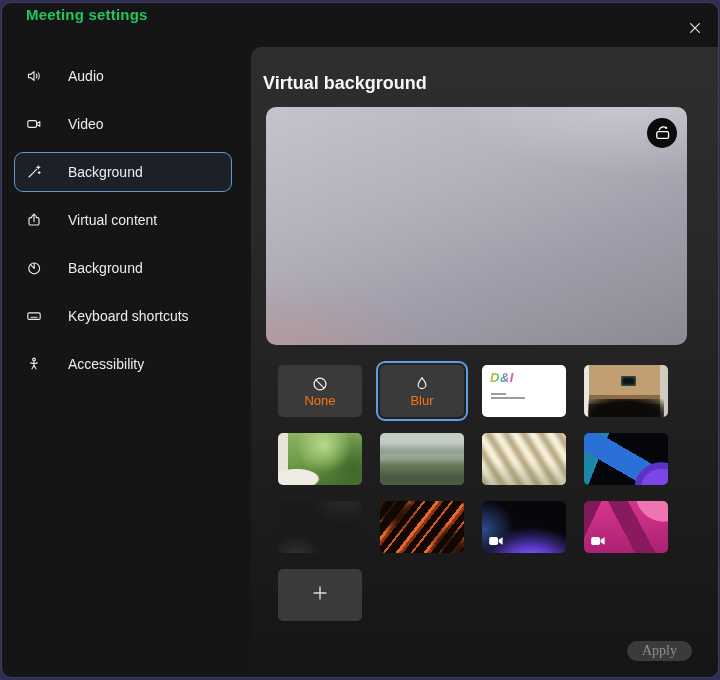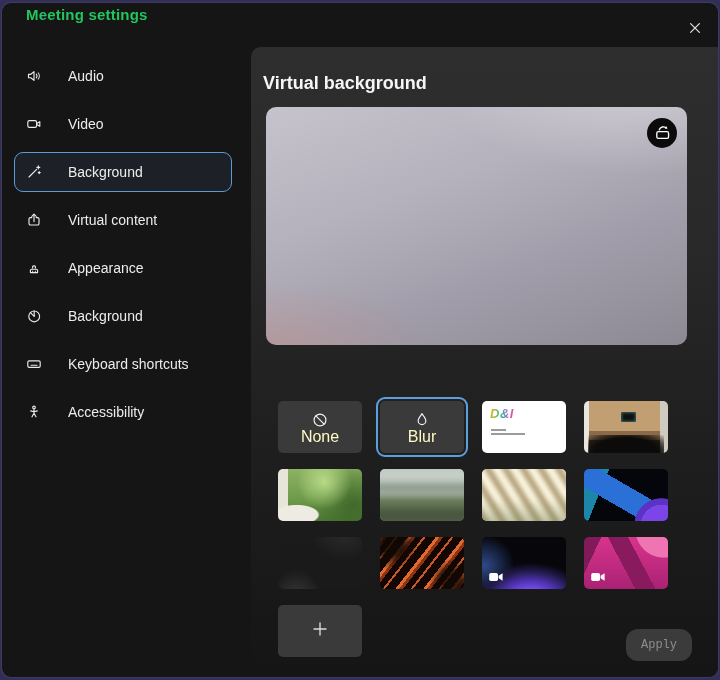--- a/index.html
+++ b/index.html
@@ -35,26 +35,26 @@
       radial-gradient(ellipse 70% 55% at 90% -10%, rgba(236,234,241,.45), transparent 70%),
       linear-gradient(160deg,#c7c3cd 0%,#b6b2bd 35%,#a19daa 65%,#8d8994 100%);}
   .mirror-btn{position:absolute;top:11px;right:10px;width:30px;height:30px;border-radius:50%;
     background:#0b0b0b;border:none;cursor:pointer;display:flex;align-items:center;justify-content:center;padding:0;}
   .mirror-btn svg{width:19px;height:19px;stroke:#fff;stroke-width:1.4;fill:none;stroke-linecap:round;stroke-linejoin:round;}
 
   
   .tiles{position:absolute;left:27px;top:318px;display:grid;grid-template-columns:repeat(4,84px);
     grid-auto-rows:52px;column-gap:18px;row-gap:16px;}
   .tile{border:none;border-radius:5px;padding:0;cursor:pointer;position:relative;overflow:hidden;
-    background:#3a3a3a;font:inherit;width:84px;height:52px;margin-top:36px;}
+    background:#3a3a3a;font:inherit;width:84px;height:52px;}
   .tile.selected{outline:2px solid #5c9fe0;outline-offset:2px;}
   .tile-option{display:flex;flex-direction:column;align-items:center;justify-content:center;gap:2px;}
   .tile-icon{height:18px;}
   .tile-icon svg{width:18px;height:18px;display:block;stroke:#f2f2f2;stroke-width:1.3;fill:none;stroke-linecap:round;stroke-linejoin:round;}
-  .tile-label{font-size:16px;color:#fef9c3;line-height:12px;}
+  .tile-label{font-size:13px;color:#f97316;line-height:12px;}
   .tile-add{display:flex;align-items:center;justify-content:center;}
   .tile-add svg{width:22px;height:22px;stroke:#dcdcdc;stroke-width:1.5;fill:none;stroke-linecap:round;}
   .video-badge{position:absolute;left:7px;bottom:7px;width:14px;height:10px;}
   .video-badge svg{width:14px;height:10px;display:block;}
 
   
   .tile--dei-logo{background:#fff;}
   .dei-logo-text{position:absolute;left:8px;top:5px;font-size:13px;font-weight:800;font-style:italic;letter-spacing:.5px;
     background:linear-gradient(90deg,#eab220,#7cc24a,#28b7a6,#c05ec4,#e0559f);
     -webkit-background-clip:text;background-clip:text;color:transparent;}
@@ -105,22 +105,22 @@
       radial-gradient(ellipse 85% 90% at 58% 120%, #8a5ff5 0 12%, #5a38c8 35%, #231b4e 60%, transparent 78%),
       radial-gradient(circle at 3% 55%, rgba(80,130,240,.55), transparent 35%);}
 
   .tile--pink-waves{background-color:#c22b80;background-image:
       radial-gradient(circle 40px at 95% -15%, #ef74b2 0 70%, transparent 72%),
       linear-gradient(62deg, transparent 46%, #8a1a5e 46% 64%, transparent 64%),
       linear-gradient(115deg, #801a59 0 16%, transparent 16%),
       linear-gradient(180deg, #d8348c 0%, #aa2274 100%);}
 
   
-  .apply-btn{position:absolute;right:26px;bottom:16px;height:32px;padding:0 15px;border:none;border-radius:12px;
-    background:#3b3b3b;color:#8e8e8e;font-size:12px;font-family:Liberation Mono, monospace;cursor:default;}
+  .apply-btn{position:absolute;right:26px;bottom:16px;height:20px;padding:0 15px;border:none;border-radius:12px;
+    background:#3b3b3b;color:#8e8e8e;font-size:14px;font-family:Liberation Serif, serif;cursor:default;}
 </style>
 </head>
 <body>
 
 <div class="dialog">
 
   <div class="win-title">Meeting settings</div>
 
   <button class="close-btn">
     <span><svg viewBox="0 0 16 16">
@@ -160,30 +160,20 @@
       </button>
       <button class="nav-item">
         <span class="nav-icon">
           <svg viewBox="0 0 16 16">
             <path d="M5.8 5.6H4.4A1.4 1.4 0 0 0 3 7v4.6A1.4 1.4 0 0 0 4.4 13h7.2a1.4 1.4 0 0 0 1.4-1.4V7a1.4 1.4 0 0 0-1.4-1.4h-1.4"></path>
             <path d="M8 9.6V2.4"></path>
             <path d="M5.8 4.4L8 2.2l2.2 2.2"></path>
           </svg>
         </span>
         <span class="nav-label">Virtual content</span>
-      </button>
-      <button class="nav-item">
-        <span class="nav-icon">
-          <svg viewBox="0 0 16 16">
-            <path d="M6.6 8V6.8a1 1 0 0 1 1-1h.8a1 1 0 0 1 1 1V8"></path>
-            <path d="M4.4 12.6v-2.2a1.2 1.2 0 0 1 1.2-1.2h4.8a1.2 1.2 0 0 1 1.2 1.2v2.2z"></path>
-            <path d="M6.6 12.6v-1.6M9.4 12.6v-1.6" opacity=".8"></path>
-          </svg>
-        </span>
-        <span class="nav-label">Appearance</span>
       </button>
       <button class="nav-item">
         <span class="nav-icon">
           <svg viewBox="0 0 16 16">
             <circle cx="8.2" cy="8.4" r="5.4"></circle>
             <path d="M8.2 8.4V3M8.2 8.4L4.4 4.6"></path>
           </svg>
         </span>
         <span class="nav-label">Background</span>
       </button>

